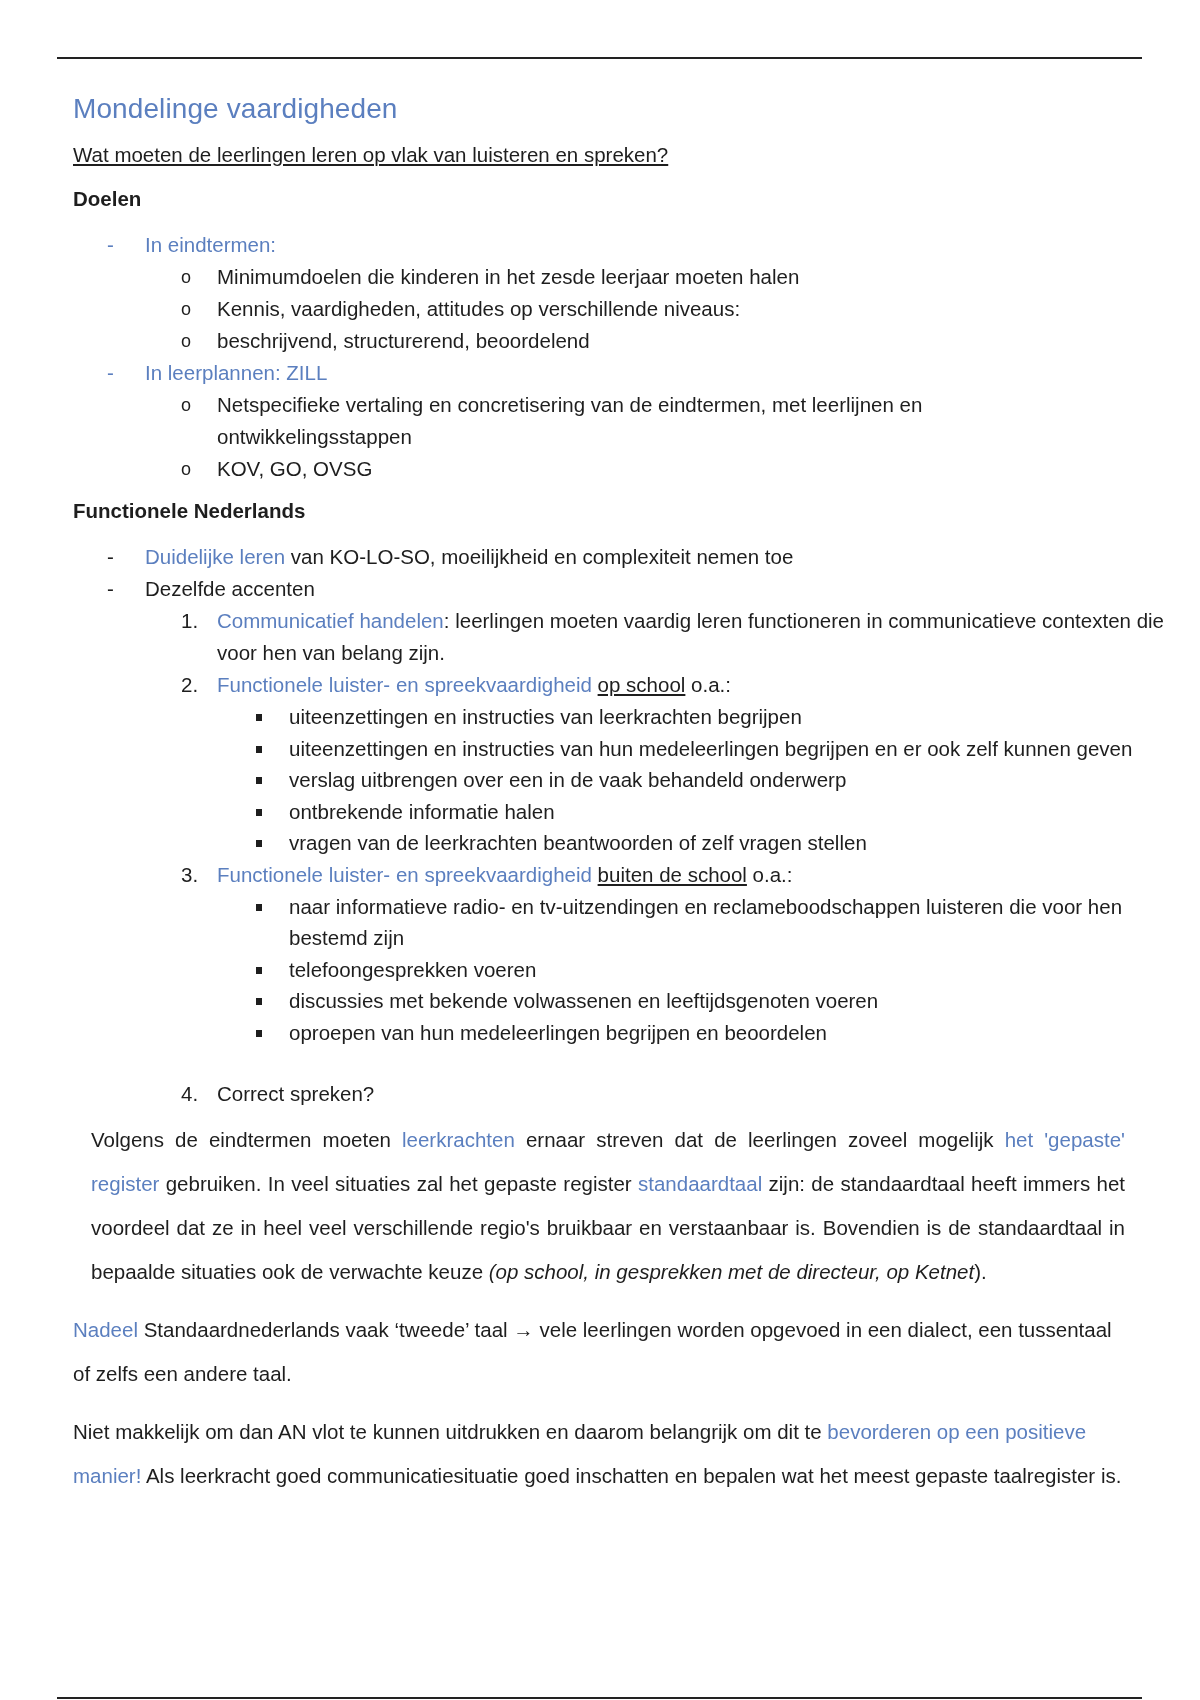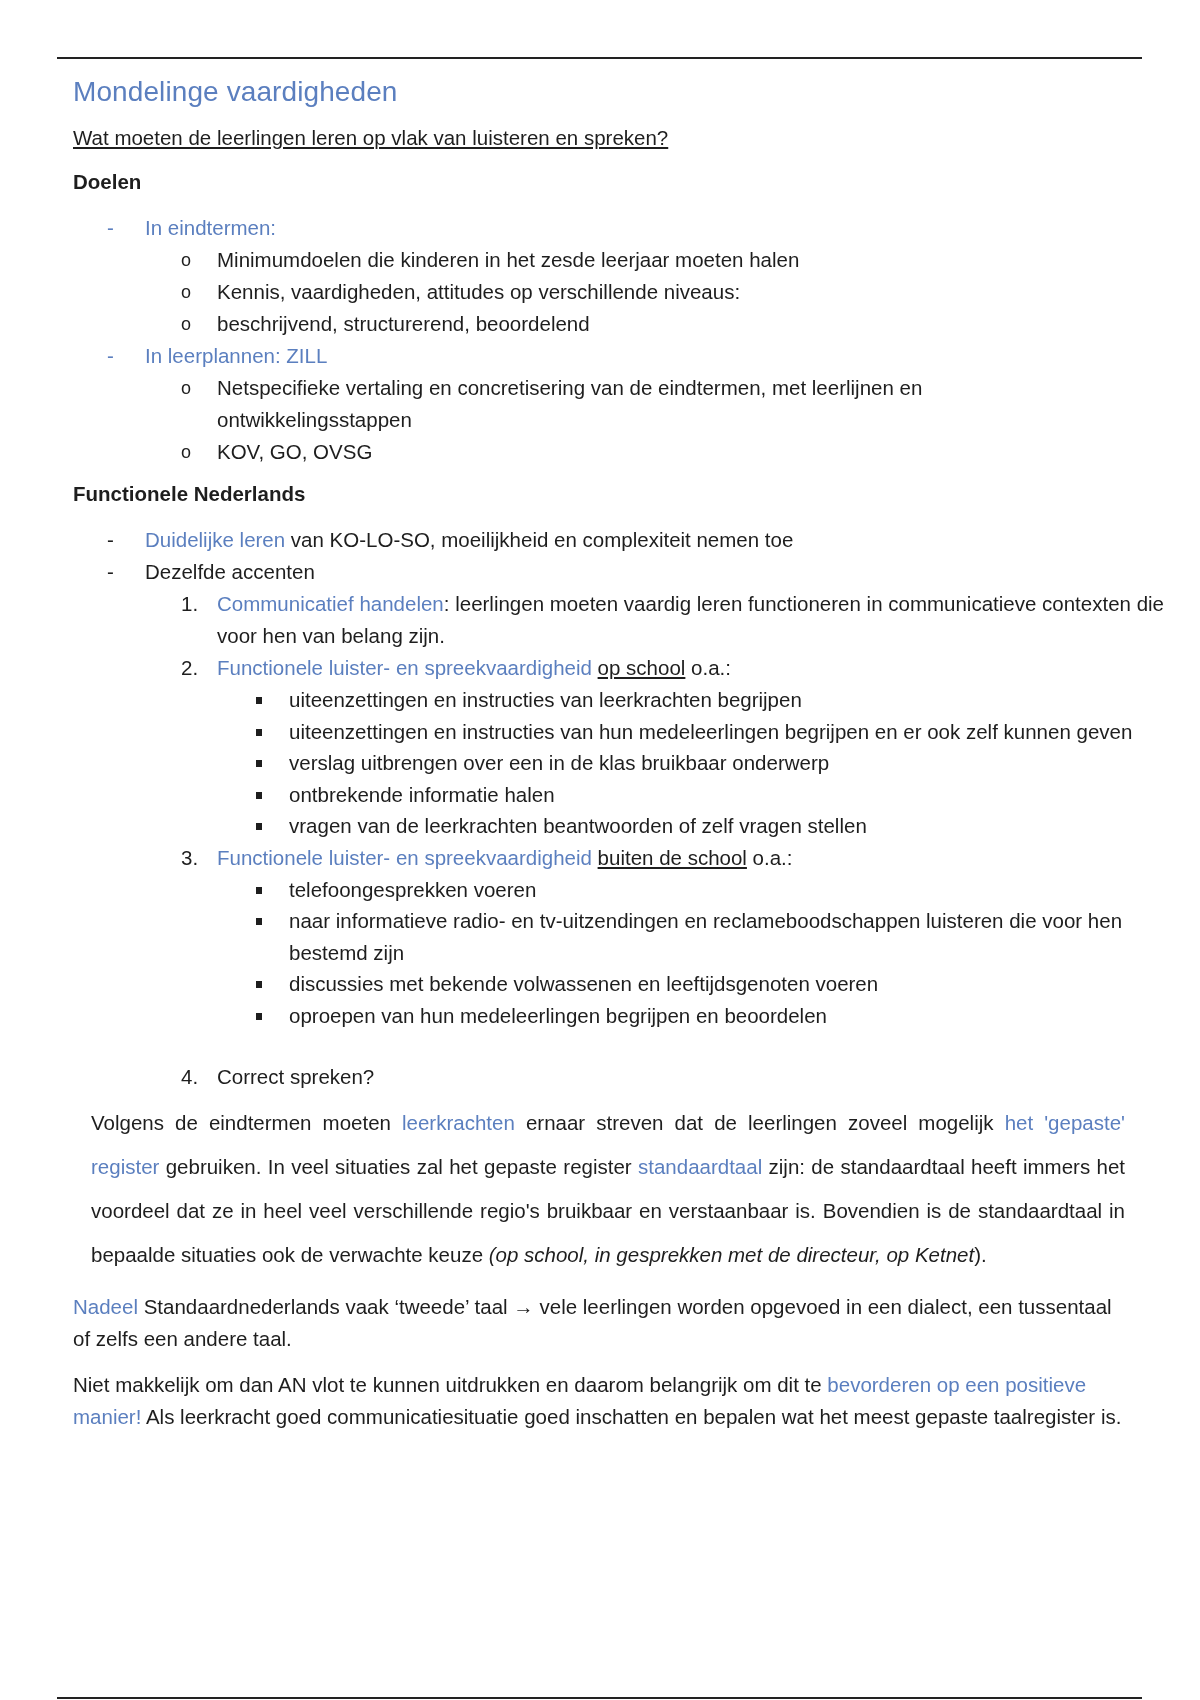--- a/index.html
+++ b/index.html
@@ -1,40 +1,40 @@
 <!DOCTYPE html>
 <html><head>
   <meta charset="utf-8">
   <style>
     html, body { margin: 0; padding: 0; background: #ffffff; }
     body { width: 1200px; height: 1700px; position: relative; overflow: hidden;
            font-family: "Liberation Sans", "DejaVu Sans", sans-serif; color: #1e1e1e; }
     .rule { position: absolute; left: 57px; width: 1085px; height: 2px; background: #222; }
     .rule.top { top: 57px; }
     .rule.bottom { top: 1697px; }
-    .page { position: absolute; left: 73px; top: 72px; width: 1052px; font-size: 20.5px; }
+    .page { position: absolute; left: 73px; top: 89px; width: 1052px; font-size: 20.5px; }
     .title { font-size: 28px; color: #5b7fbf; margin: 4px 0 18px 0; font-weight: normal; letter-spacing: 0.1px; }
     .q { text-decoration: underline; margin: 16px 0 20px 0; font-size: 20.5px; }
     .h { font-weight: bold; margin: 0 0 18px 0; }
     .blue { color: #5b7fbf; }
     .ul { text-decoration: underline; }
     .it { font-style: italic; }
     .row { position: relative; line-height: 32px; }
     .dash-row { padding-left: 72px; }
     .dash-row .mk { position: absolute; left: 34px; top: 0; }
     .o-row { padding-left: 144px; }
     .o-row .mk { position: absolute; left: 108px; top: 0; font-size: 18px; }
     .num-row { padding-left: 144px; }
     .num-row .mk { position: absolute; left: 108px; top: 0; }
     .sq-row { padding-left: 216px; line-height: 31.5px; }
     .sq-row .mk { position: absolute; left: 183px; top: 13px; width: 6px; height: 7px; background: #1e1e1e; }
     .gap-s { height: 14px; }
     .gap-m { height: 30px; }
     .para-j { text-align: justify; line-height: 44px; margin: 8px 0 14px 18px; }
-    .para { line-height: 32px; margin: 0 2px 14px 0; }
+    .para { line-height: 44px; margin: 0 2px 14px 0; }
   </style>
 </head>
 <body>
 
 <div class="rule top"></div>
 
 <div class="page">
   <div class="title">Mondelinge vaardigheden</div>
   <div class="q">Wat moeten de leerlingen leren op vlak  van luisteren en spreken?</div>
 
@@ -87,31 +87,31 @@
     <span class="blue">Communicatief handelen</span><span>: leerlingen moeten vaardig leren functioneren in communicatieve contexten die voor hen van belang zijn.</span>
   </div>
 
   <div class="row num-row">
     <span class="mk">2.</span>
     <span class="blue">Functionele luister- en spreekvaardigheid</span>
     <span class="ul">op school</span><span> o.a.:</span>
   </div>
   <div class="row sq-row"><span class="mk"></span><span>uiteenzettingen en instructies van leerkrachten begrijpen</span></div>
   <div class="row sq-row" style="width:860px"><span class="mk"></span><span>uiteenzettingen en instructies van hun medeleerlingen begrijpen en er ook zelf kunnen geven</span></div>
-  <div class="row sq-row"><span class="mk"></span><span>verslag uitbrengen over een in de klas bruikbaar onderwerp</span></div>
+  <div class="row sq-row"><span class="mk"></span><span>verslag uitbrengen over een in de vaak behandeld onderwerp</span></div>
   <div class="row sq-row"><span class="mk"></span><span>ontbrekende informatie halen</span></div>
   <div class="row sq-row"><span class="mk"></span><span>vragen van de leerkrachten beantwoorden of zelf vragen stellen</span></div>
 
   <div class="row num-row">
     <span class="mk">3.</span>
     <span class="blue">Functionele luister- en spreekvaardigheid</span>
     <span class="ul">buiten de school</span><span> o.a.:</span>
   </div>
+  <div class="row sq-row" style="width:900px"><span class="mk"></span><span>naar informatieve radio- en tv-uitzendingen en reclameboodschappen luisteren die voor hen bestemd zijn</span></div>
   <div class="row sq-row"><span class="mk"></span><span>telefoongesprekken voeren</span></div>
-  <div class="row sq-row" style="width:900px"><span class="mk"></span><span>naar informatieve radio- en tv-uitzendingen en reclameboodschappen luisteren die voor hen bestemd zijn</span></div>
   <div class="row sq-row"><span class="mk"></span><span>discussies met bekende volwassenen en leeftijdsgenoten voeren</span></div>
   <div class="row sq-row"><span class="mk"></span><span>oproepen van hun medeleerlingen begrijpen en beoordelen</span></div>
 
   <div class="gap-m"></div>
   <div class="row num-row">
     <span class="mk">4.</span>
     <span>Correct spreken?</span>
   </div>
 
   <div class="para-j">

